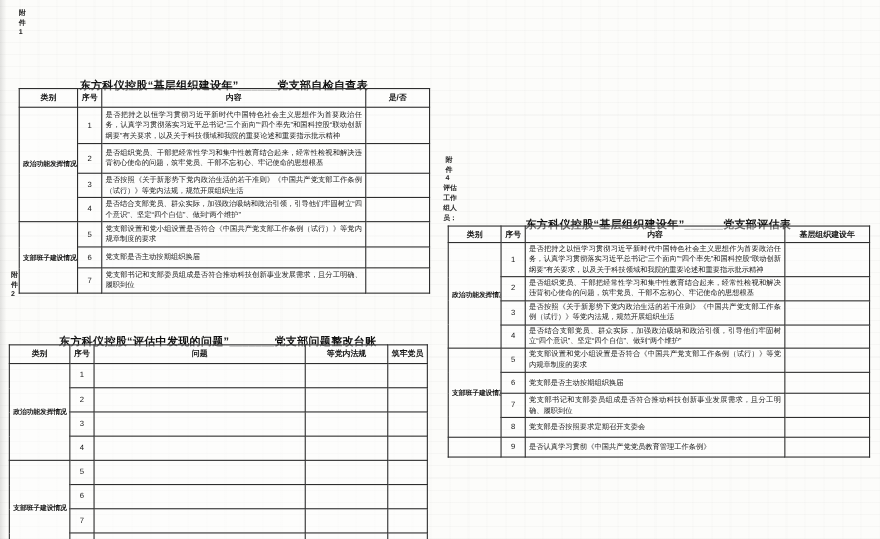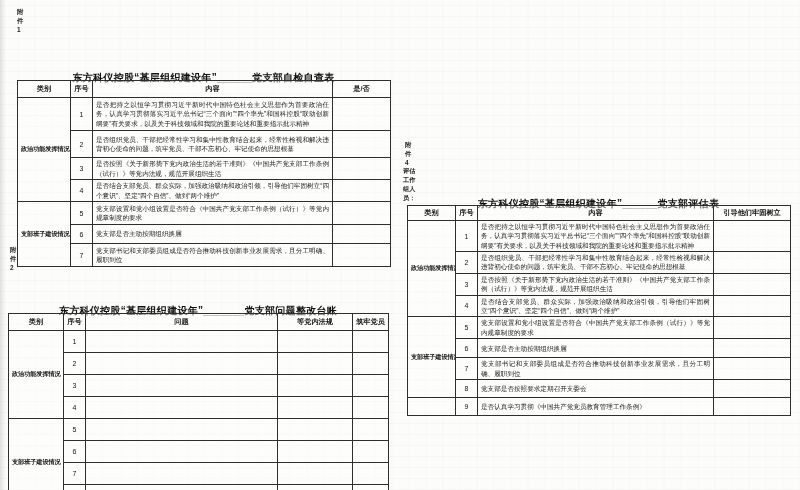--- a/index.html
+++ b/index.html
@@ -116,21 +116,21 @@
       <td class="num">7</td>
       <td class="content">党支部书记和支部委员组成是否符合推动科技创新事业发展需求，且分工明确、履职到位</td>
       <td class="blank"></td>
     </tr>
   </tbody>
     </table>
 </div>
 
 <div class="sec">
   <div class="att-label" style="left:10px;top:246px">附件2</div>
-  <div class="doc-title" style="left:8px;top:259px;width:380px">东方科仪控股“基层组织建设年”_______党支部问题整改台账</div>
+  <div class="doc-title" style="left:8px;top:259px;width:380px">东方科仪控股“评估中发现的问题”_______党支部问题整改台账</div>
 
   <table class="tbl" style="left:8px;top:283px;width:380px">
     <colgroup>
         <col style="width:55px">
         <col style="width:22px">
         <col style="width:192px">
         <col style="width:75px">
         <col style="width:36px">
       </colgroup>
     <tbody>
@@ -205,21 +205,21 @@
         <col style="width:48px">
         <col style="width:22px">
         <col style="width:236px">
         <col style="width:77px">
       </colgroup>
     <tbody>
         <tr style="height:15px">
       <td class="hdr">类别</td>
       <td class="hdr">序号</td>
       <td class="hdr">内容</td>
-      <td class="hdr">引导他们牢固树立</td>
+      <td class="hdr">基层组织建设年</td>
     </tr>
     <tr style="height:26px">
       <td class="cat" rowspan="4">政治功能发挥情况</td>
       <td class="num">1</td>
       <td class="content">是否把持之以恒学习贯彻习近平新时代中国特色社会主义思想作为首要政治任务，认真学习贯彻落实习近平总书记“三个面向”“四个率先”和国科控股“联动创新纲要”有关要求，以及关于科技领域和我院的重要论述和重要指示批示精神</td>
       <td class="blank"></td>
     </tr>
     <tr style="height:21px">
       <td class="num">2</td>
       <td class="content">是否组织党员、干部把经常性学习和集中性教育结合起来，经常性检视和解决违背初心使命的问题，筑牢党员、干部不忘初心、牢记使命的思想根基</td>

